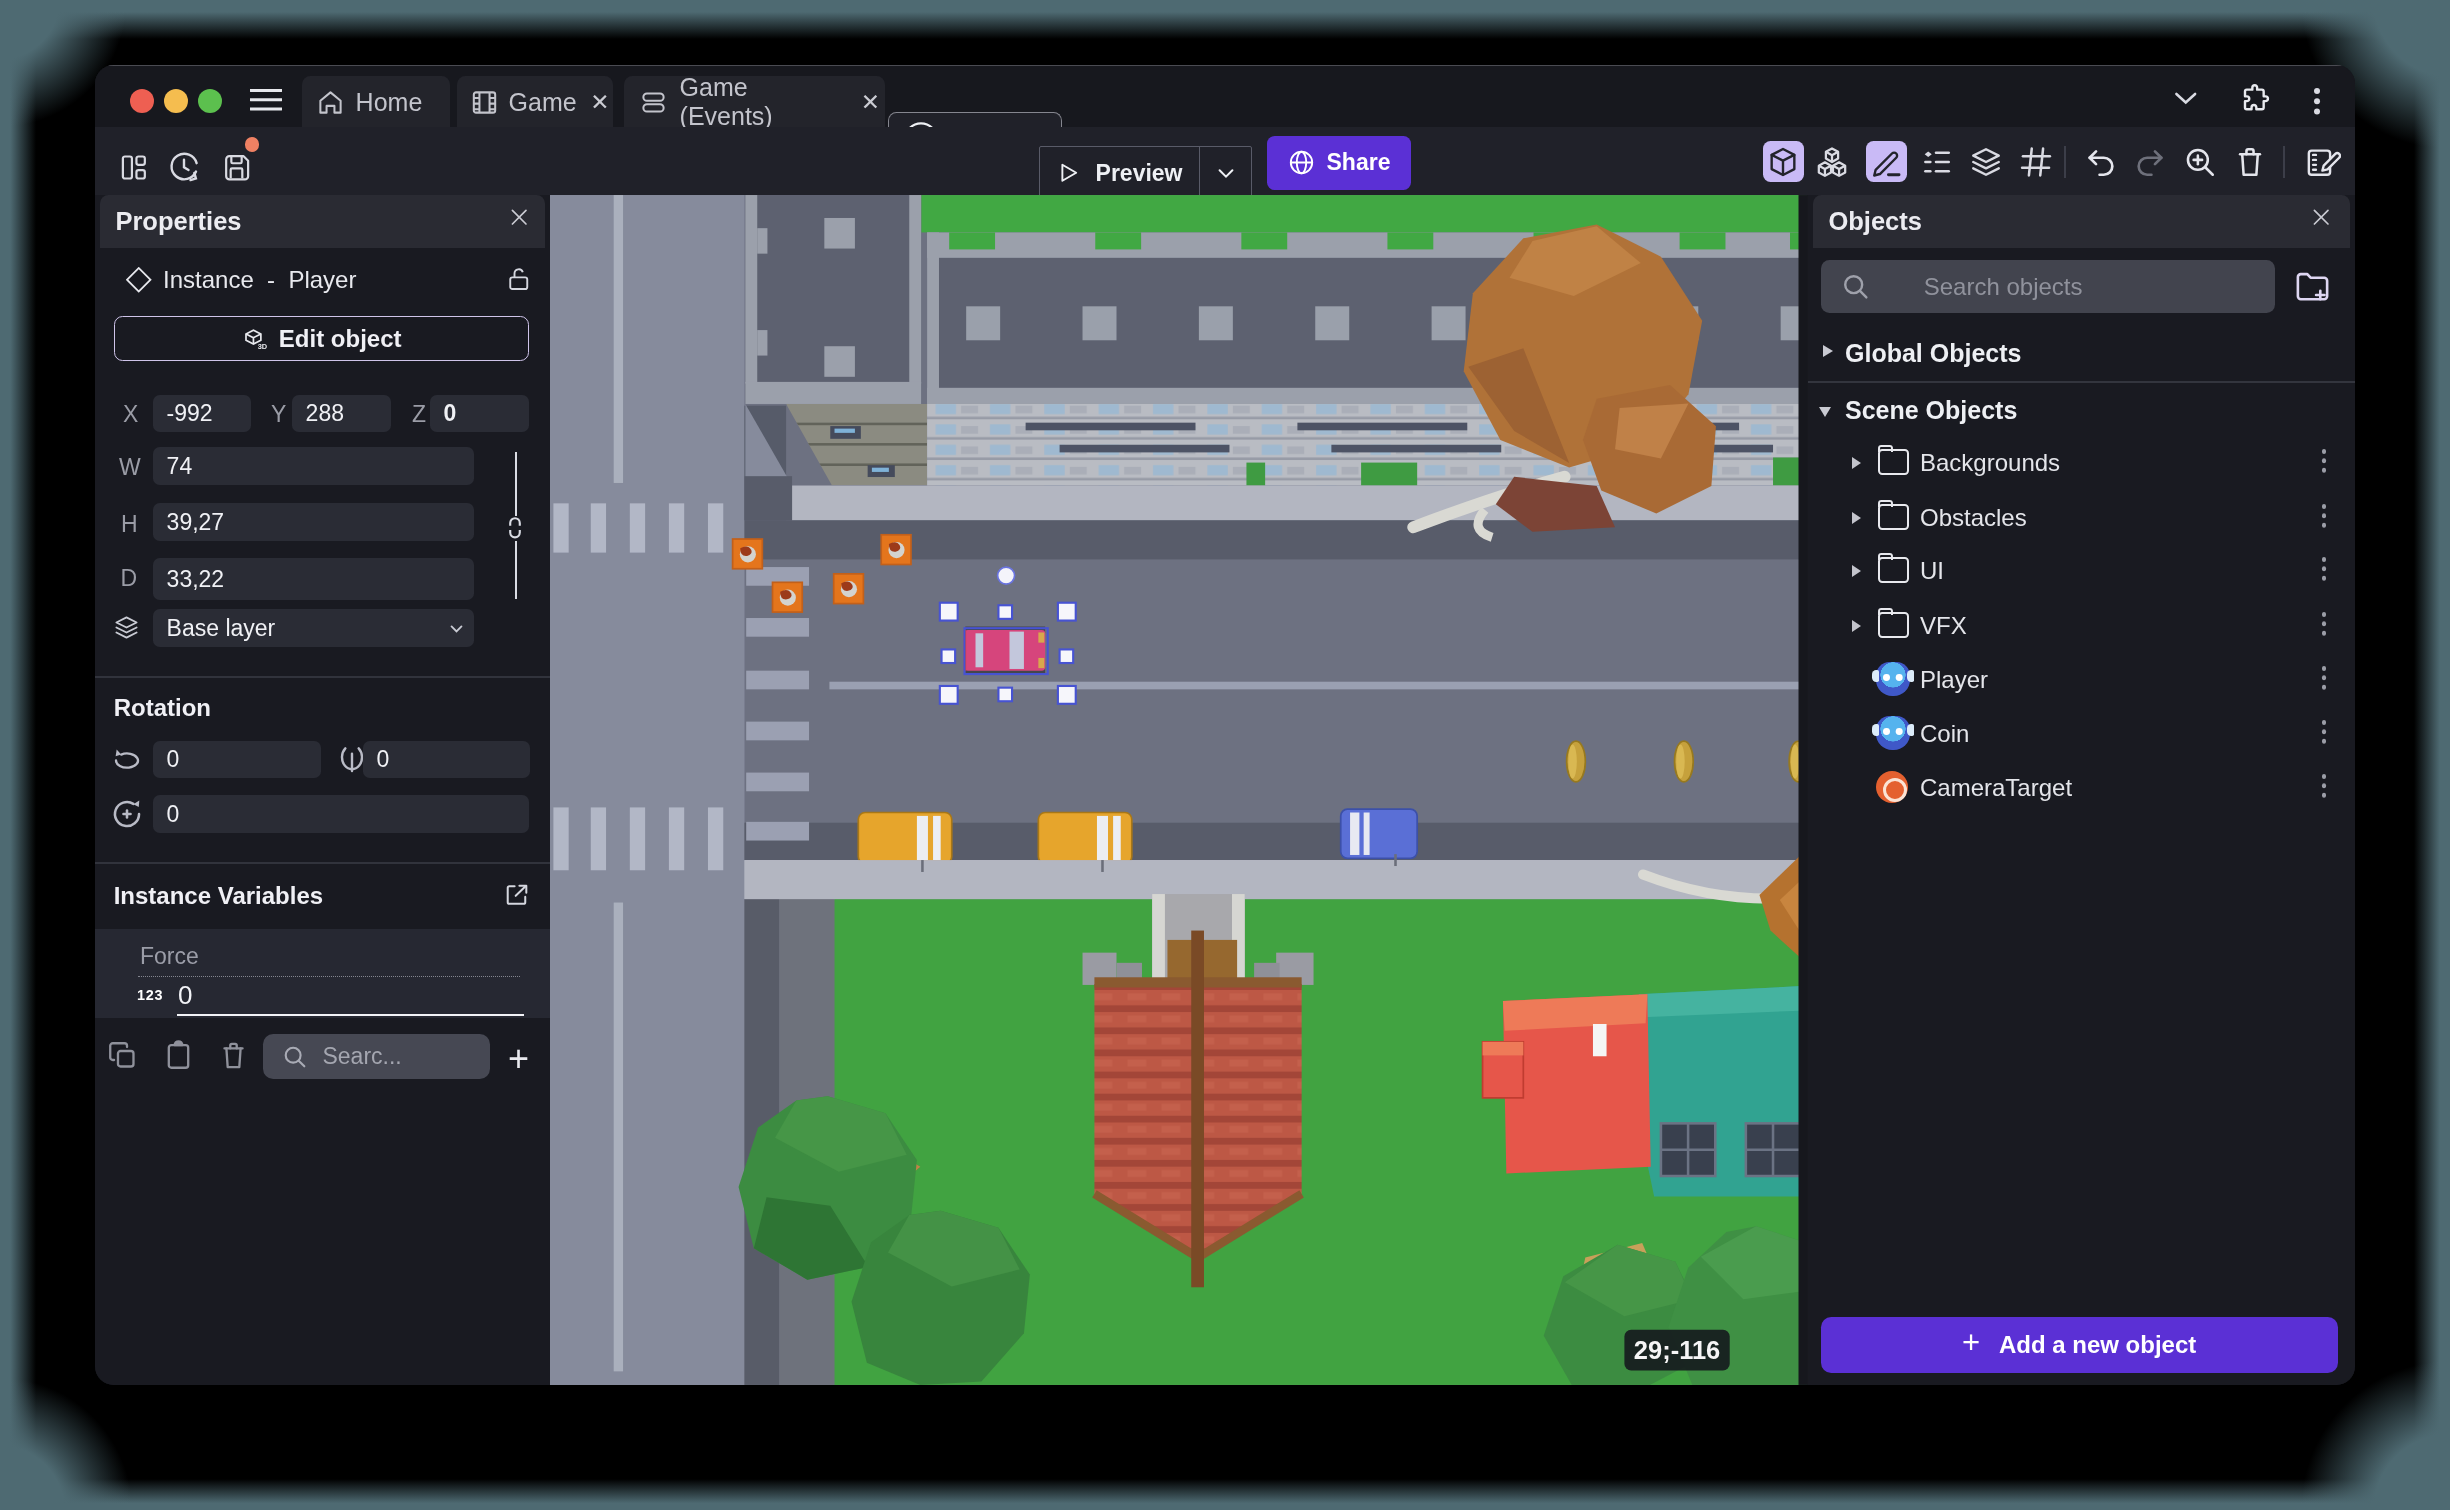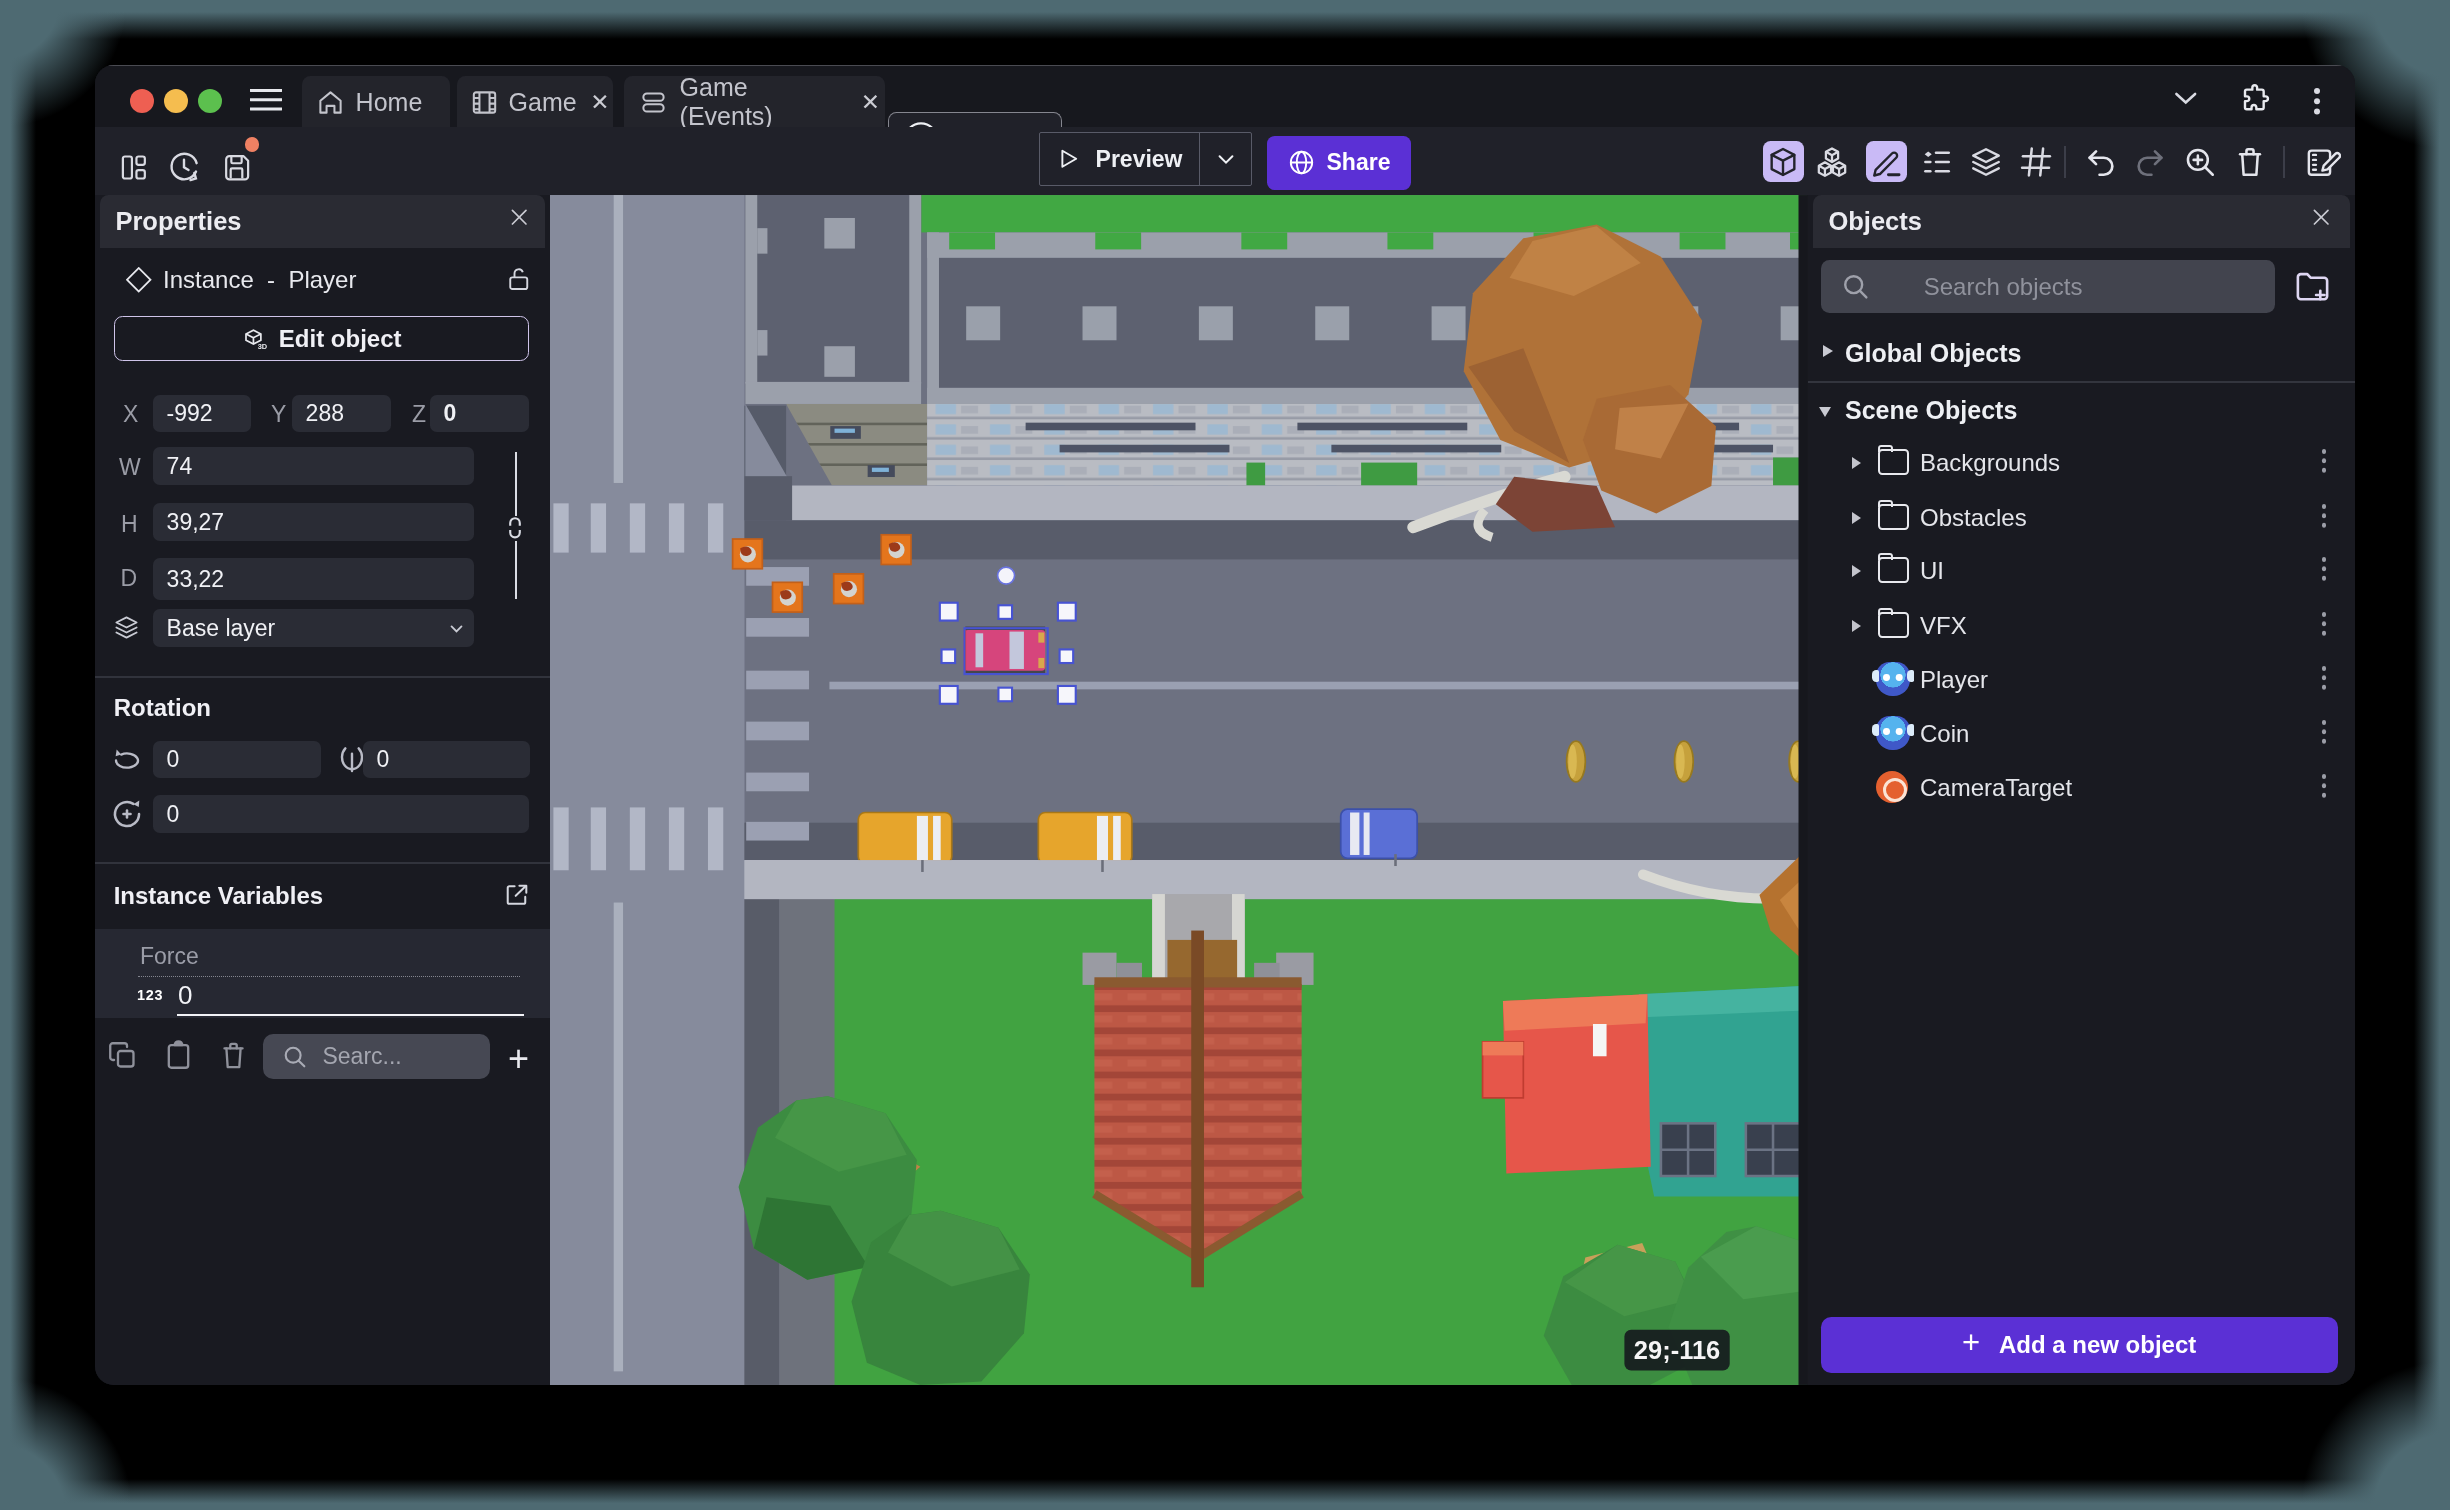--- a/index.html
+++ b/index.html
@@ -141,21 +141,21 @@
         <path d="M16.6 21.2 20.4 20l-1.1-3.8"></path>
         <path d="M12 6.8v5.4l3.2 1.9"></path>
     </svg>
     <svg class="abs" style="left:126px; top:24px;" width="31" height="31" viewBox="0 0 24 24" fill="none" stroke="#d9dae2" stroke-width="1.7" stroke-linejoin="round">
       <path d="M4 6.5A2.5 2.5 0 0 1 6.5 4h11L21 7.5v12a2.5 2.5 0 0 1-2.5 2.5h-12A2.5 2.5 0 0 1 4 19.5z"></path>
       <path d="M8 4v4.5a1 1 0 0 0 1 1h6a1 1 0 0 0 1-1V4"></path>
         <path d="M7.5 21v-6.5a1 1 0 0 1 1-1h7a1 1 0 0 1 1 1V21"></path>
     </svg>
     <div class="abs" style="left:150px; top:10.2px; width:14.4px; height:14.4px; border-radius:50%; background:#ef8163;"></div>
 
-    <div class="abs" style="left:944px; top:5px; width:213px; height:54px; border:1.7px solid #595b68; border-radius:2px; display:flex;">
+    <div class="abs" style="left:944px; top:19px; width:213px; height:54px; border:1.7px solid #595b68; border-radius:2px; display:flex;">
       <div style="width:160px; display:flex; align-items:center; justify-content:center; border-right:1.7px solid #595b68;">
         <svg width="25.5" height="25.5" viewBox="0 0 24 24" fill="none" stroke="#eef0f4" stroke-width="1.8" stroke-linejoin="round">
             <path d="M6 4.5 19 12 6 19.5z"></path>
           </svg>
         <span style="color:#eef0f4; font-size:23px; font-weight:bold; margin-left:13.6px;">Preview</span>
       </div>
       <div style="flex:1; display:flex; align-items:center; justify-content:center;">
         <svg width="22" height="22" viewBox="0 0 24 24" fill="none" stroke="#eef0f4" stroke-width="2.2" stroke-linecap="round">
             <path d="M5 9l7 7 7-7"></path>
           </svg>

